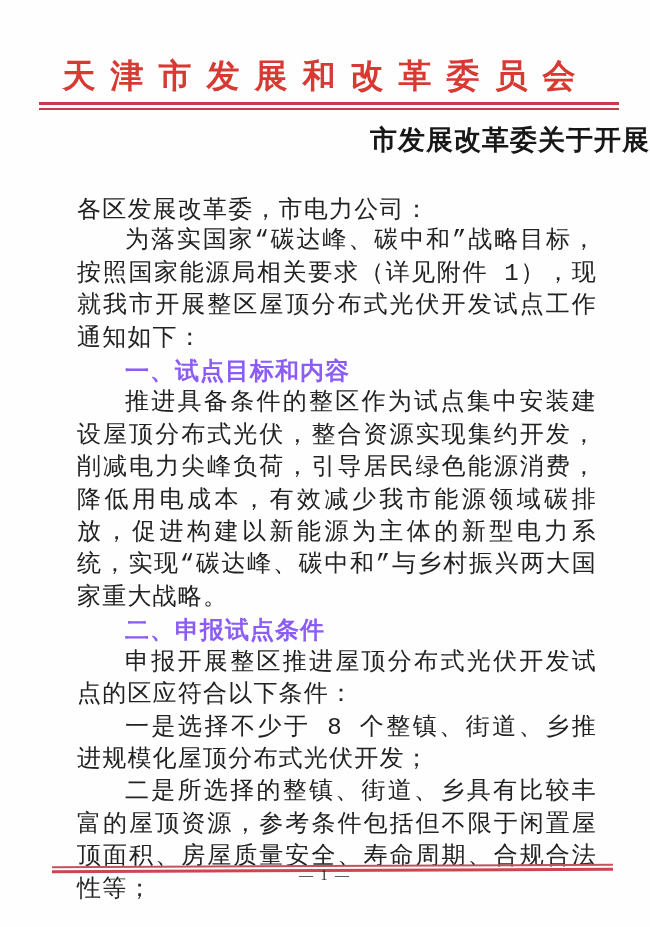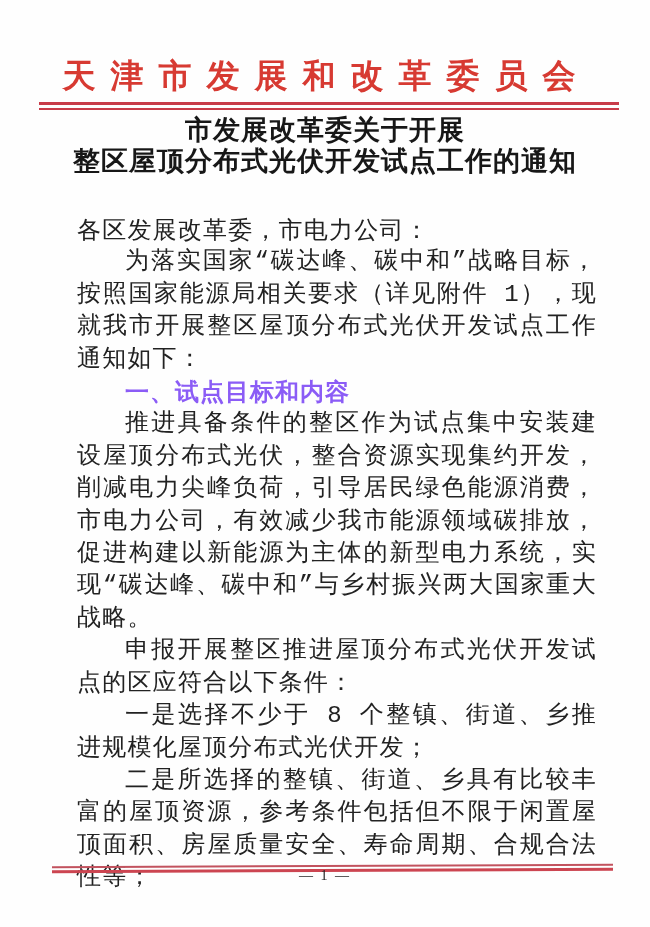--- a/index.html
+++ b/index.html
@@ -31,22 +31,22 @@
     white-space: nowrap;
   }
   .header-rule {
     height: 3px;
     margin: 5px 31px 0 39px;
     border-top: 3px solid #c83c49;
     border-bottom: 2px solid #c83c49;
   }
   
   .doc-title {
-    margin-top: 5px;
-    text-align: center;
+    margin-top: 15px;
+    text-align: right;
     color: #171717;
     font-size: 27px;
     font-weight: 700;
     line-height: 31px;
     letter-spacing: 1px;
   }
   
   .doc-body {
     margin: 37px 53px 0 77px;
     color: #222222;
@@ -102,28 +102,28 @@
 
 <div class="page">
 
   <div class="doc-header">
     <span class="agency-name">天津市发展和改革委员会</span>
     <div class="header-rule"></div>
   </div>
 
   <div class="doc-title">
     <div>市发展改革委关于开展</div>
-    <div>整区屋顶分布式光伏开发试点工作的通知</div>
   </div>
 
   <div class="doc-body">
     <p class="salutation">各区发展改革委，市电力公司：</p>
     <p class="para">为落实国家“碳达峰、碳中和”战略目标，按照国家能源局相关要求（详见附件 1），现就我市开展整区屋顶分布式光伏开发试点工作通知如下：</p>
     <p class="section-heading">一、试点目标和内容</p>
-    <p class="para">推进具备条件的整区作为试点集中安装建设屋顶分布式光伏，整合资源实现集约开发，削减电力尖峰负荷，引导居民绿色能源消费，市电力公司，有效减少我市能源领域碳排放，促进构建以新能源为主体的新型电力系统，实现“碳达峰、碳中和”与乡村振兴两大国家重大战略。</p>
+    <p class="para">推进具备条件的整区作为试点集中安装建设屋顶分布式光伏，整合资源实现集约开发，削减电力尖峰负荷，引导居民绿色能源消费，降低用电成本，有效减少我市能源领域碳排放，促进构建以新能源为主体的新型电力系统，实现“碳达峰、碳中和”与乡村振兴两大国家重大战略。</p>
+    <p class="section-heading">二、申报试点条件</p>
     <p class="para">申报开展整区推进屋顶分布式光伏开发试点的区应符合以下条件：</p>
     <p class="para">一是选择不少于 8 个整镇、街道、乡推进规模化屋顶分布式光伏开发；</p>
     <p class="para">二是所选择的整镇、街道、乡具有比较丰富的屋顶资源，参考条件包括但不限于闲置屋顶面积、房屋质量安全、寿命周期、合规合法性等；</p>
   </div>
 
   <div class="footer-rule"></div>
   <div class="page-number">— 1 —</div>
 
 </div>
 

